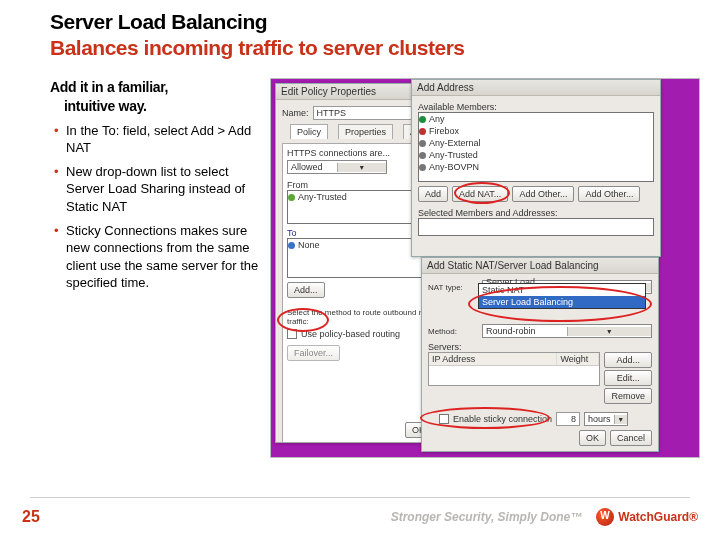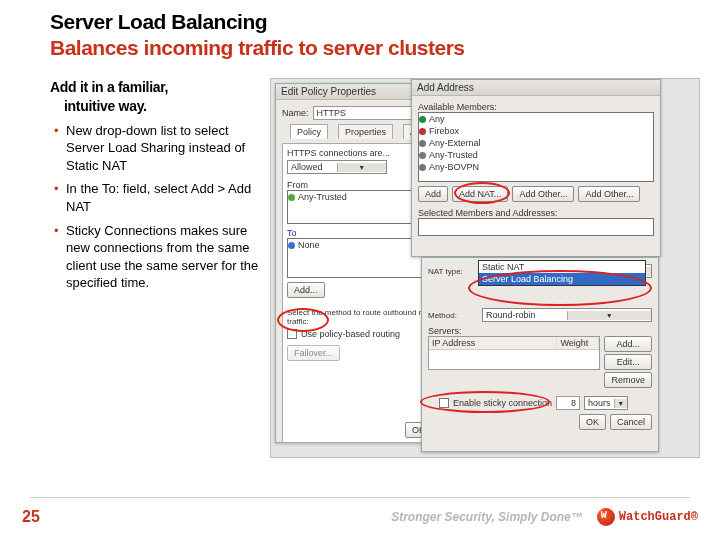--- a/index.html
+++ b/index.html
@@ -7,41 +7,41 @@
   .slide { position: relative; width: 720px; height: 540px; padding: 10px 20px 0 50px; }
   .title { font-weight: 900; font-size: 21px; color: #000; letter-spacing: -0.5px; }
   .subtitle { font-weight: 900; font-size: 21px; color: #c93119; letter-spacing: -0.5px; margin-top: 2px; }
   .content { display: flex; margin-top: 18px; gap: 10px; }
   .left { width: 210px; font-size: 13px; line-height: 1.35; }
   .left .lead { font-weight: 900; margin-bottom: 6px; font-size: 14px; letter-spacing: -0.3px; }
   .left .lead2 { font-weight: 900; text-indent: 14px; display: block; }
   .left ul { list-style: none; }
   .left li { position: relative; padding-left: 16px; margin-bottom: 6px; font-size: 13px; }
   .left li::before { content: "•"; position: absolute; left: 4px; top: 0; color: #c93119; }
-  .right { flex: 1; position: relative; height: 380px; border: 1px solid #bbb; background: #e5e5e5; font-size: 9px; color: #333; }
+  .right { flex: 1; position: relative; height: 380px; border: 1px solid #bbb; background: #a21caf; font-size: 9px; color: #333; }
   .window { position: absolute; border: 1px solid #9aa; background: #ece9e4; box-shadow: 0 1px 3px rgba(0,0,0,.25); }
   .titlebar { background: linear-gradient(#e8e6e1,#d8d5cf); height: 16px; line-height: 16px; padding: 0 5px; font-size: 10px; color: #333; border-bottom: 1px solid #bcb8b0; }
   .wbody { padding: 6px; }
   .row { display: flex; align-items: center; gap: 4px; margin-bottom: 3px; }
   .lbl { color: #333; }
   .inp { background: #fff; border: 1px solid #999; height: 14px; padding: 0 3px; line-height: 12px; }
   .tabs { display: flex; gap: 2px; margin: 4px 0; }
   .tab { border: 1px solid #aaa; border-bottom: none; padding: 2px 6px; background: #f5f3ef; font-size: 9px; margin-left: 8px; }
   .tab.active { background: #fff; }
   .panel { background: #fff; border: 1px solid #aaa; padding: 4px; }
   .combo { display: flex; align-items: center; background: #fff; border: 1px solid #888; height: 14px; }
   .combo span { flex: 1; padding: 0 3px; }
   .combo .arr { width: 12px; text-align: center; background: #e4e1da; border-left: 1px solid #aaa; font-size: 8px; }
   .btn { display: inline-flex; align-items: center; justify-content: center; border: 1px solid #8a8a8a; background: linear-gradient(#fefefe,#e6e3dd); padding: 1px 6px; height: 16px; font-size: 9px; border-radius: 2px; }
   .circle { position: absolute; border: 2px solid #d22; border-radius: 50%; pointer-events: none; }
   .hline { border-top: 1px solid #ccc; margin: 0 10px; }
   .footer { position: absolute; bottom: 14px; left: 0; right: 0; display: flex; align-items: center; padding: 0 22px 0 22px; }
   .pagenum { color: #c93119; font-weight: 900; font-size: 16px; }
   .tagline { margin-left: auto; margin-right: 14px; font-style: italic; font-weight: 600; color: #b8b6b2; font-size: 12px; }
-  .logo { display: flex; align-items: center; gap: 4px; font-family: Liberation Mono, monospace; }
+  .logo { display: flex; align-items: center; gap: 4px; }
   .logo-mark { width: 18px; height: 18px; border-radius: 50%; background: radial-gradient(circle at 35% 35%, #ff5a2a, #c93119 70%); position: relative; }
   .logo-mark::after { content: "W"; color: #fff; font-weight: bold; font-size: 10px; position: absolute; top: 2px; left: 4px; }
   .logo-text { color: #c93119; font-weight: 700; font-size: 12px; }
   .listbox { background: #fff; border: 1px solid #737373; padding: 0; }
   .listbox div { display: flex; align-items: center; gap: 3px; padding: 1px 0; }
   .dot { width: 7px; height: 7px; border-radius: 50%; display: inline-block; }
   .sel { background: #316ac5; color: #fff; }
   .chk { width: 10px; height: 10px; border: 1px solid #777; display: inline-block; background: #fff; }
   .btnrow { display: flex; justify-content: flex-end; gap: 4px; margin-top: 4px; }
   .srvtbl { background: #fff; border: 1px solid #999; height: 34px; }
@@ -55,22 +55,22 @@
   <div class="title">Server Load Balancing</div>
   <div class="subtitle">Balances incoming traffic to server clusters</div>
 
   <div class="content">
     <div class="left">
       <div class="lead">
         <span>Add it in a familiar,</span><br>
         <span class="lead2">intuitive way.</span>
       </div>
       <ul>
+        <li>In the To: field, select Add &gt; Add NAT</li>
         <li>New drop-down list to select Server Load Sharing instead of Static NAT</li>
-        <li>In the To: field, select Add &gt; Add NAT</li>
         <li>Sticky Connections makes sure new connections from the same client use the same server for the specified time.</li>
       </ul>
     </div>
 
     <div class="right">
 
       <div class="window" style="left:4px; top:4px; width:215px; height:360px;">
         <div class="titlebar">Edit Policy Properties</div>
         <div class="wbody">
           <div class="row">
@@ -156,30 +156,31 @@
             <span class="btn">Add Other...</span>
             <span class="btn">Add Other...</span>
             <div class="circle" style="left:36px; top:-4px; width:56px; height:22px;"></div>
           </div>
           <div class="lbl" style="margin-top:6px;">Selected Members and Addresses:</div>
           <div class="listbox" style="height:18px;"></div>
         </div>
       </div>
 
       <div class="window" style="left:150px; top:178px; width:238px; height:195px;">
+        <div class="titlebar">Add Static NAT/Server Load Balancing</div>
         <div class="wbody" style="position:relative;">
           <div class="row">
             <span class="lbl" style="width:50px; font-size:8px;">NAT type:</span>
             <div class="combo" style="flex:1;">
               <span>Server Load Balancing</span>
                 <span class="arr">▾</span>
             </div>
           </div>
 
-          <div style="position:absolute; left:56px; top:2px; width:168px; background:#fff; border:1px solid #333; z-index:3;">
+          <div style="position:absolute; left:56px; top:9px; width:168px; background:#fff; border:1px solid #333; z-index:3;">
             <div style="padding:1px 3px;">Static NAT</div>
             <div class="sel" style="padding:1px 3px;">Server Load Balancing</div>
           </div>
           <div class="circle" style="left:46px; top:12px; width:184px; height:36px; z-index:4;"></div>
 
           <div class="row" style="margin-top:30px;">
             <span class="lbl" style="width:50px; font-size:8px;">Method:</span>
             <div class="combo" style="flex:1;">
               <span>Round-robin</span>
                 <span class="arr">▾</span>

